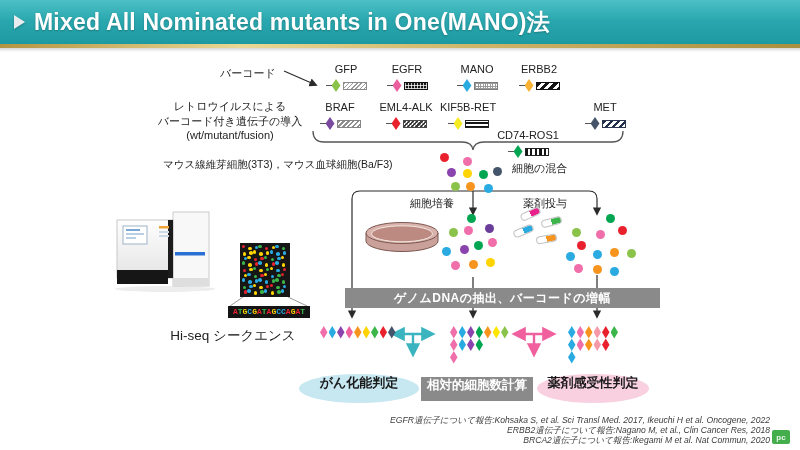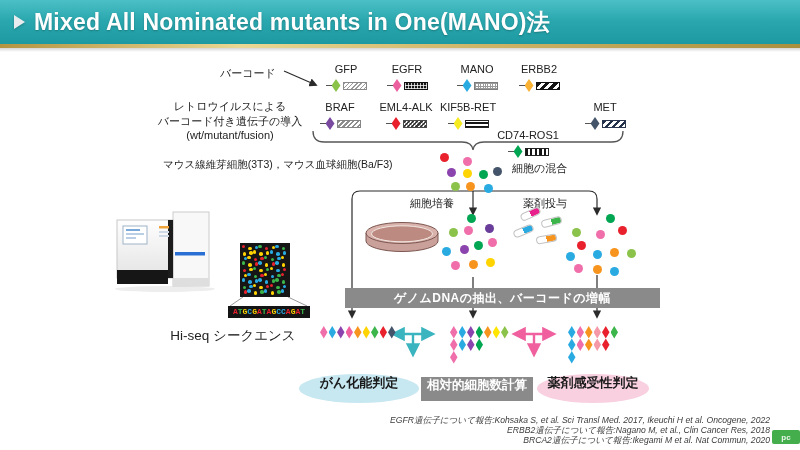--- a/index.html
+++ b/index.html
@@ -68,21 +68,21 @@
   #flowcell{position:absolute;left:240px;top:243px;width:50px;height:54px;background:#161616;}
   .fdot{position:absolute;width:3.6px;height:3.6px;border-radius:50%;}
   #seqbar{position:absolute;left:228px;top:306px;width:82px;height:12px;background:#141414;
     display:flex;align-items:center;justify-content:center;}
   #seqbar span{font-family:"Liberation Mono","DejaVu Sans Mono",monospace;font-size:8px;
     font-weight:bold;line-height:10px;}
   .hiseq{left:152px;top:327px;width:162px;text-align:center;font-size:13.5px;}
   
   .refs{position:absolute;right:30px;top:415px;text-align:right;font-size:8.6px;
     line-height:10px;font-style:italic;color:#3c3c3c;margin-left:8px;}
-  .badge{position:absolute;left:772px;top:430px;width:28px;height:14px;background:#43ae4b;
+  .badge{position:absolute;left:772px;top:430px;width:18px;height:14px;background:#43ae4b;
     color:#eaf6ea;font-size:8px;font-weight:bold;display:flex;align-items:center;
     justify-content:center;border-radius:2px;}
 </style>
 </head>
 <body>
 
 <div class="slide" id="slide">
 
   <div class="titlebar">
     <span class="tri"></span>

